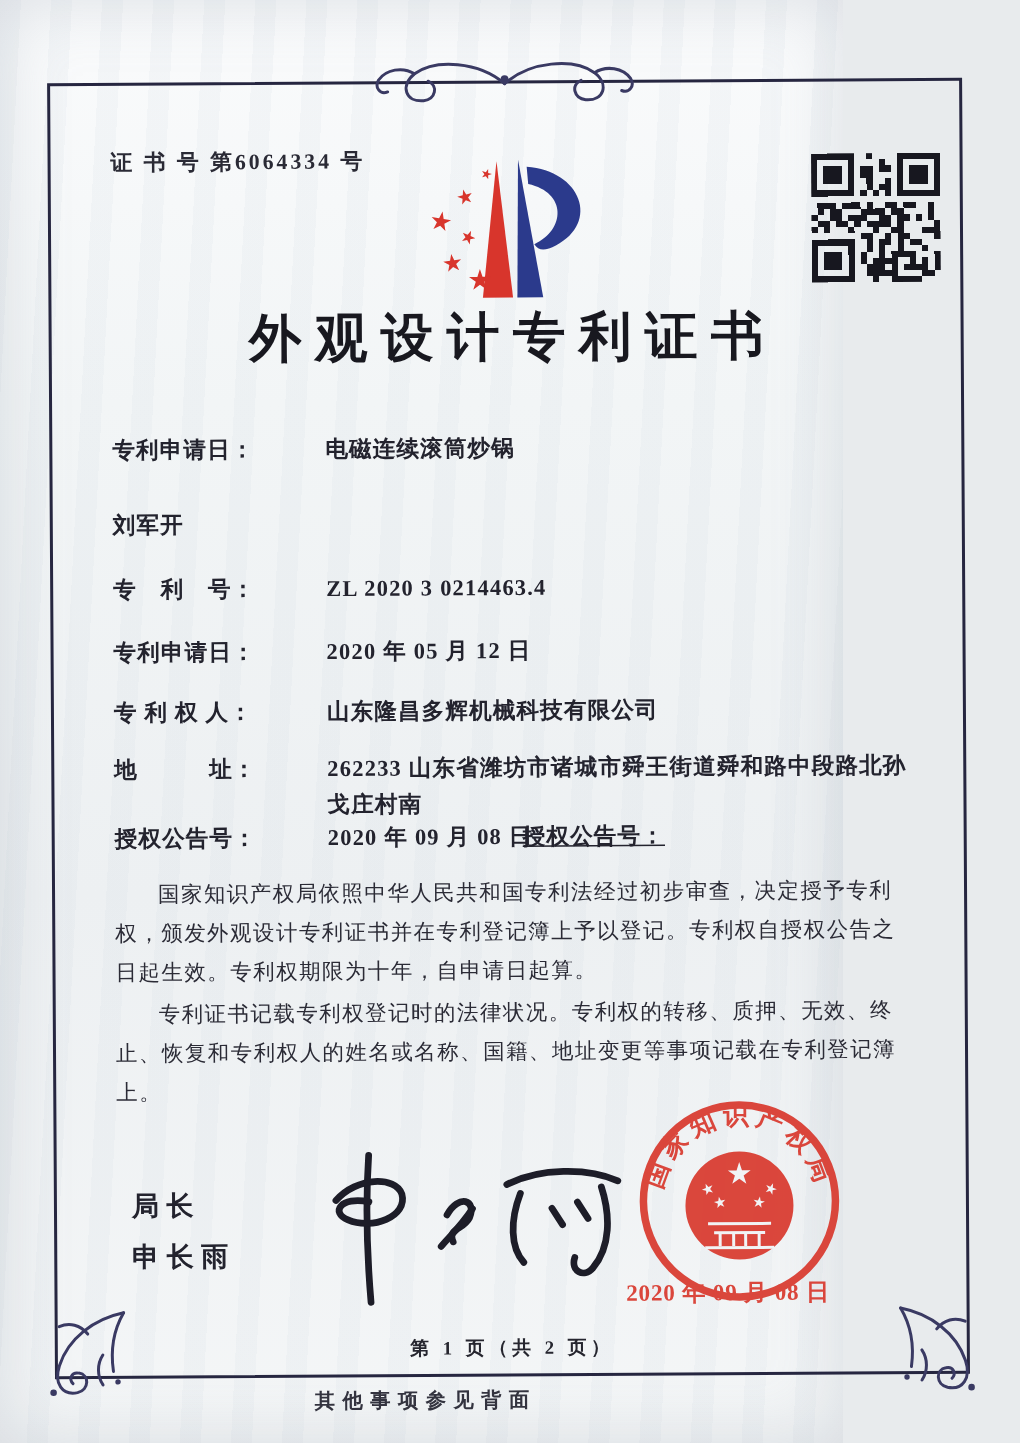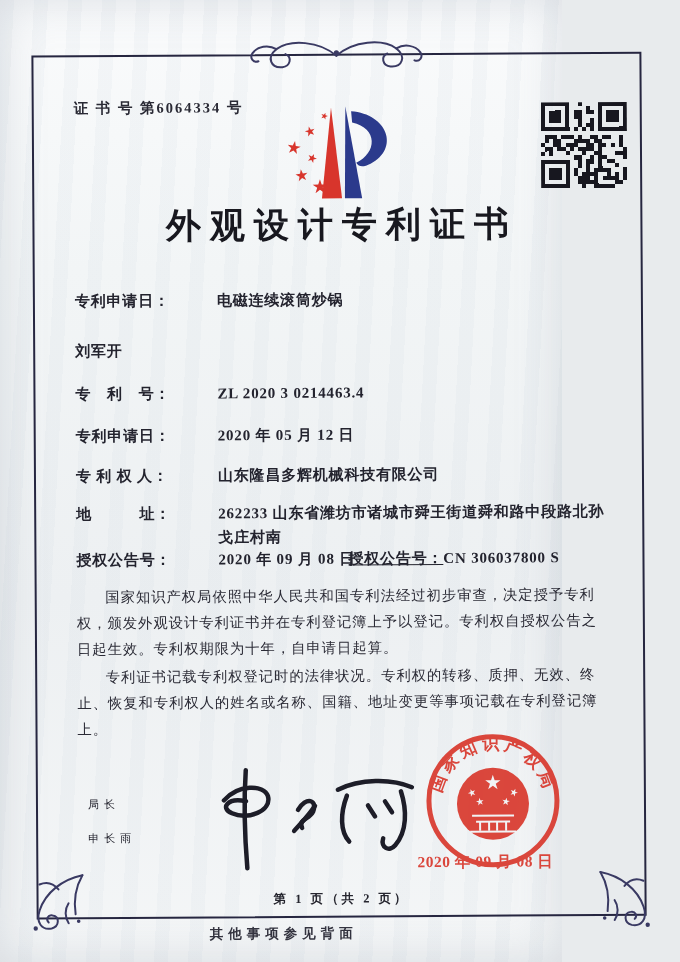--- a/index.html
+++ b/index.html
@@ -40,21 +40,21 @@
   .frow{position:absolute;left:0;right:0;display:flex;align-items:flex-start;
         font-size:15px;font-weight:600;color:#23232e;letter-spacing:0.8px;line-height:24px;}
   .flabel{flex:0 0 142px;white-space:nowrap;}
   .fvalue{flex:1 1 auto;}
   .r0{top:232px}.r1{top:282px}.r2{top:325px}.r3{top:367px}.r4{top:407px}.r5{top:445px}.r6{top:491px}
   .pair2{position:absolute;left:272px;top:0;display:flex;white-space:nowrap;}
   .pair2 .flabel{flex:0 0 auto;text-decoration:underline;}
   .paras{position:absolute;left:40px;right:32px;top:527px;
          font-size:14.3px;color:#2b2b36;letter-spacing:1px;line-height:26px;font-weight:500;}
   .paras p{margin:0 0 2px 0;text-indent:2em;}
-  .signer{position:absolute;left:50px;top:730px;font-size:11px;font-weight:400;
+  .signer{position:absolute;left:50px;top:730px;font-size:18px;font-weight:700;
           letter-spacing:5px;color:#23232e;line-height:34px;}
   .signature{position:absolute;left:148px;top:700px;width:244px;height:132px;}
   .signature path{stroke:#1d1d28;stroke-width:4.5;fill:none;stroke-linecap:round;stroke-linejoin:round;}
   .seal{position:absolute;left:370px;top:664px;width:170px;height:170px;opacity:0.93;}
   .page-footer{position:absolute;left:0;top:835px;width:100%;text-align:center;
                font-size:12.5px;font-weight:600;letter-spacing:3px;color:#26262f;}
   .back-note{position:absolute;left:0;top:925px;width:100%;text-align:center;
              font-size:13.5px;font-weight:600;letter-spacing:5px;color:#33333f;}
   .orn-stroke{stroke:#3a3a63;stroke-width:2;fill:none;stroke-linecap:round;}
   .orn-fill{fill:#3a3a63;}
@@ -369,21 +369,20 @@
         </div>
         <div class="frow r5">
           <span class="flabel">地　　　址：</span>
           <span class="fvalue">262233 山东省潍坊市诸城市舜王街道舜和路中段路北孙戈庄村南</span>
         </div>
         <div class="frow r6">
           <span class="flabel">授权公告号：</span>
           <span class="fvalue">2020 年 09 月 08 日</span>
           <span class="pair2">
             <span class="flabel">授权公告号：</span>
-            <span class="fvalue">CN 306037800 S</span>
           </span>
         </div>
       </div>
 
       <div class="paras">
         <p>国家知识产权局依照中华人民共和国专利法经过初步审查，决定授予专利权，颁发外观设计专利证书并在专利登记簿上予以登记。专利权自授权公告之日起生效。专利权期限为十年，自申请日起算。</p>
         <p>专利证书记载专利权登记时的法律状况。专利权的转移、质押、无效、终止、恢复和专利权人的姓名或名称、国籍、地址变更等事项记载在专利登记簿上。</p>
       </div>
 
       <div class="signer">

